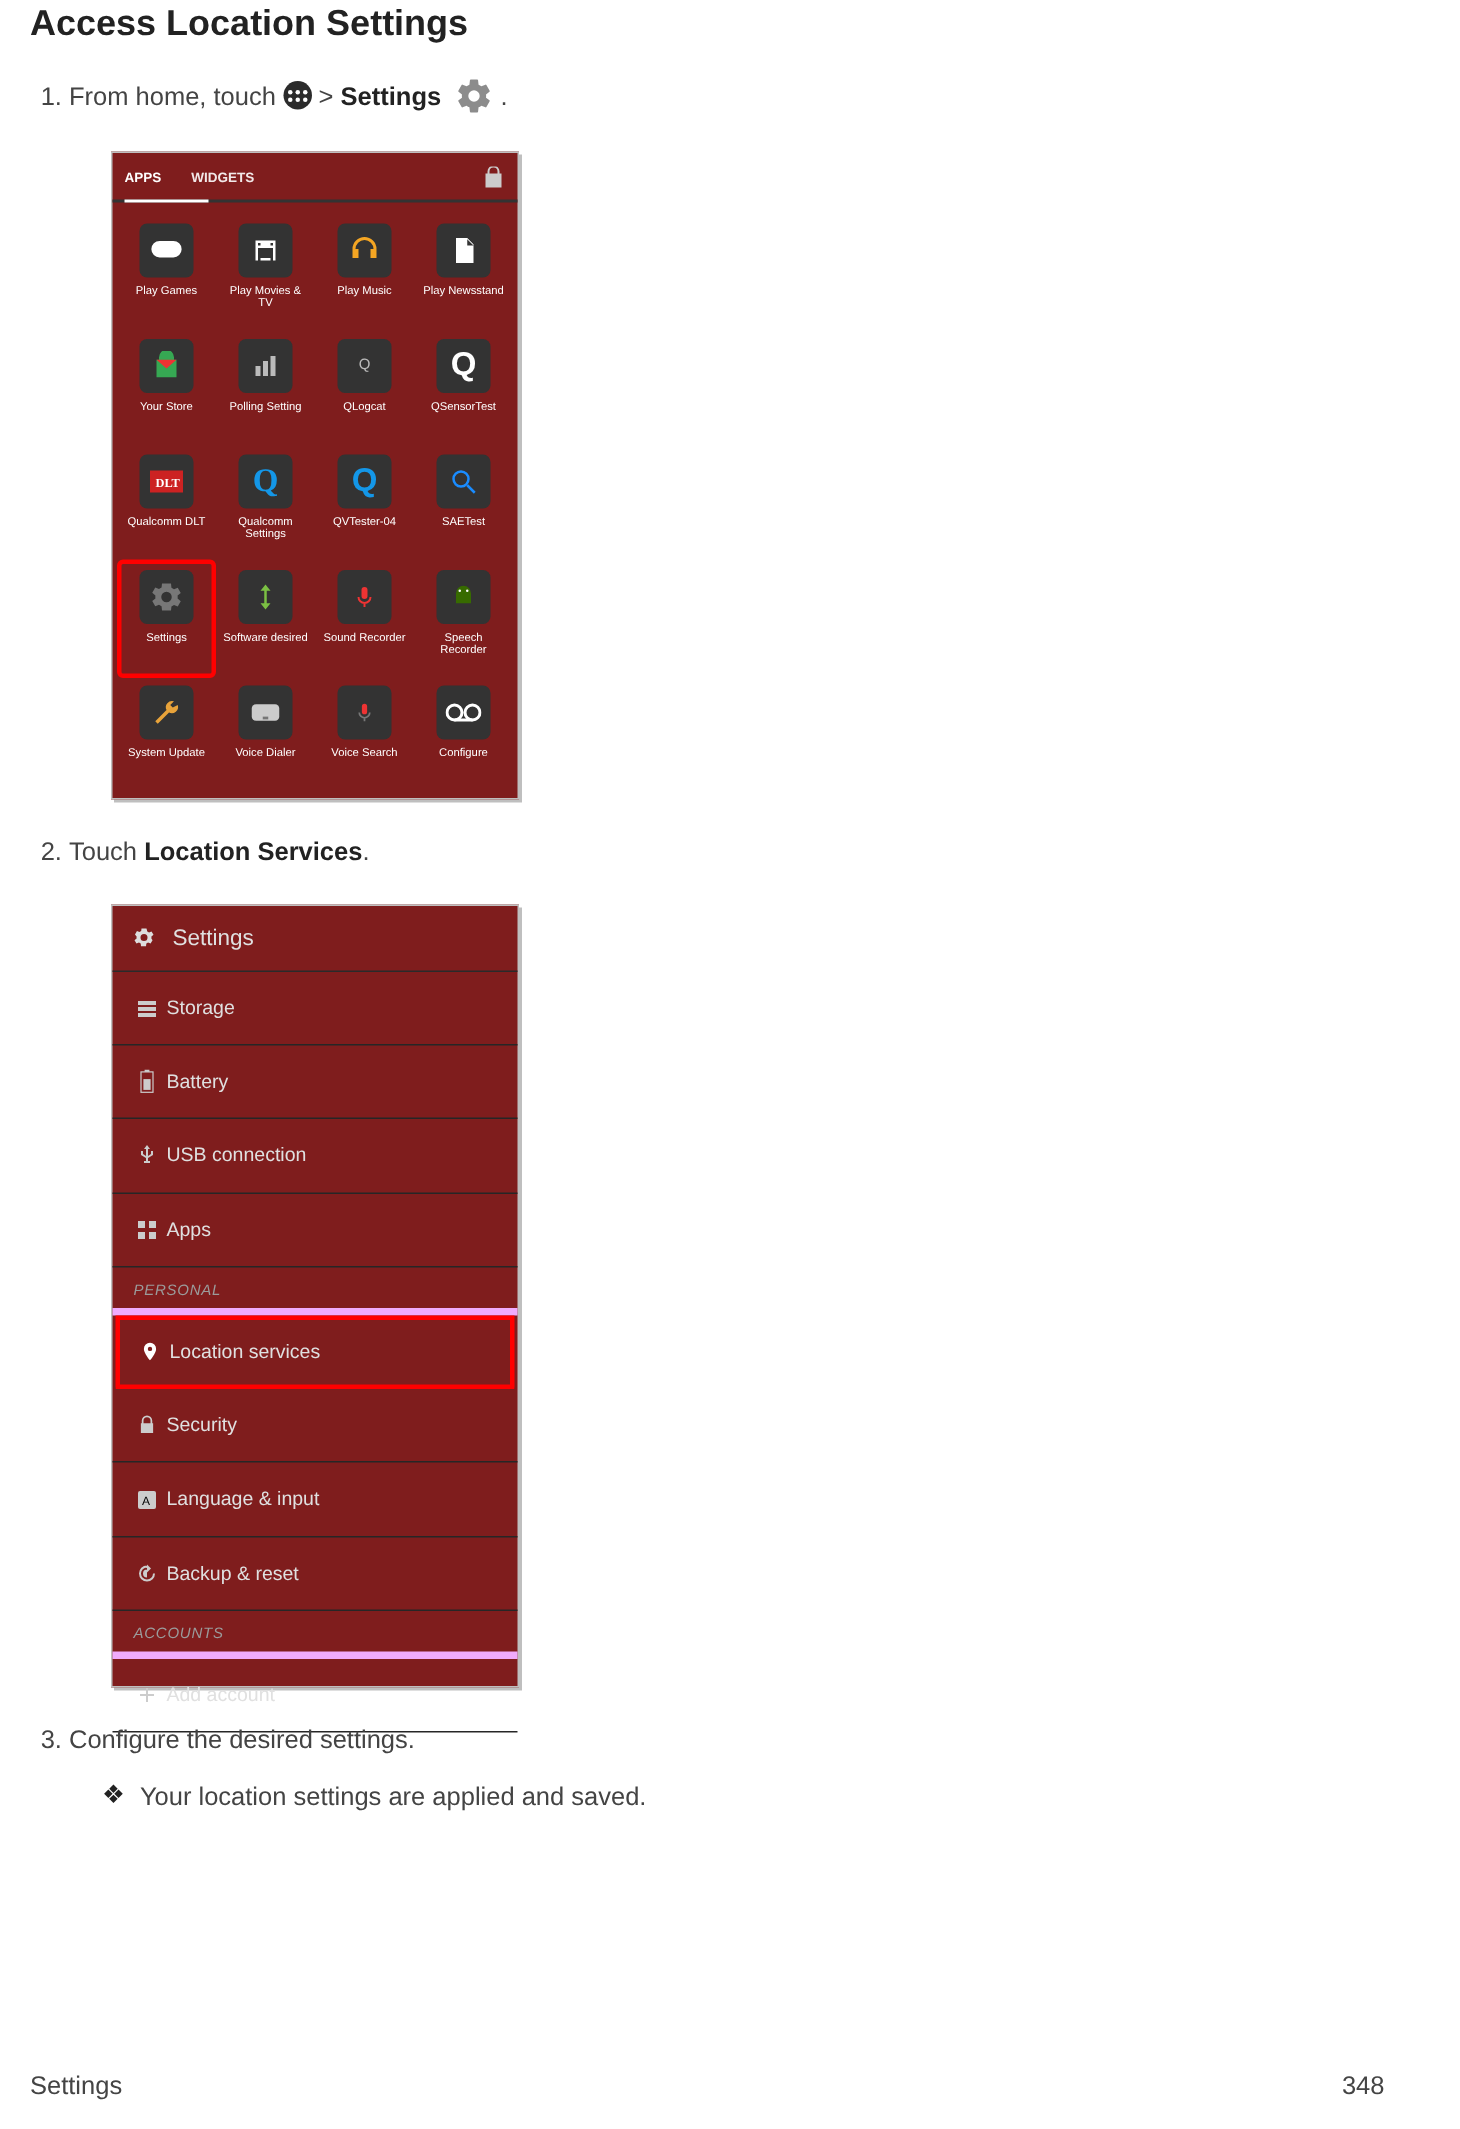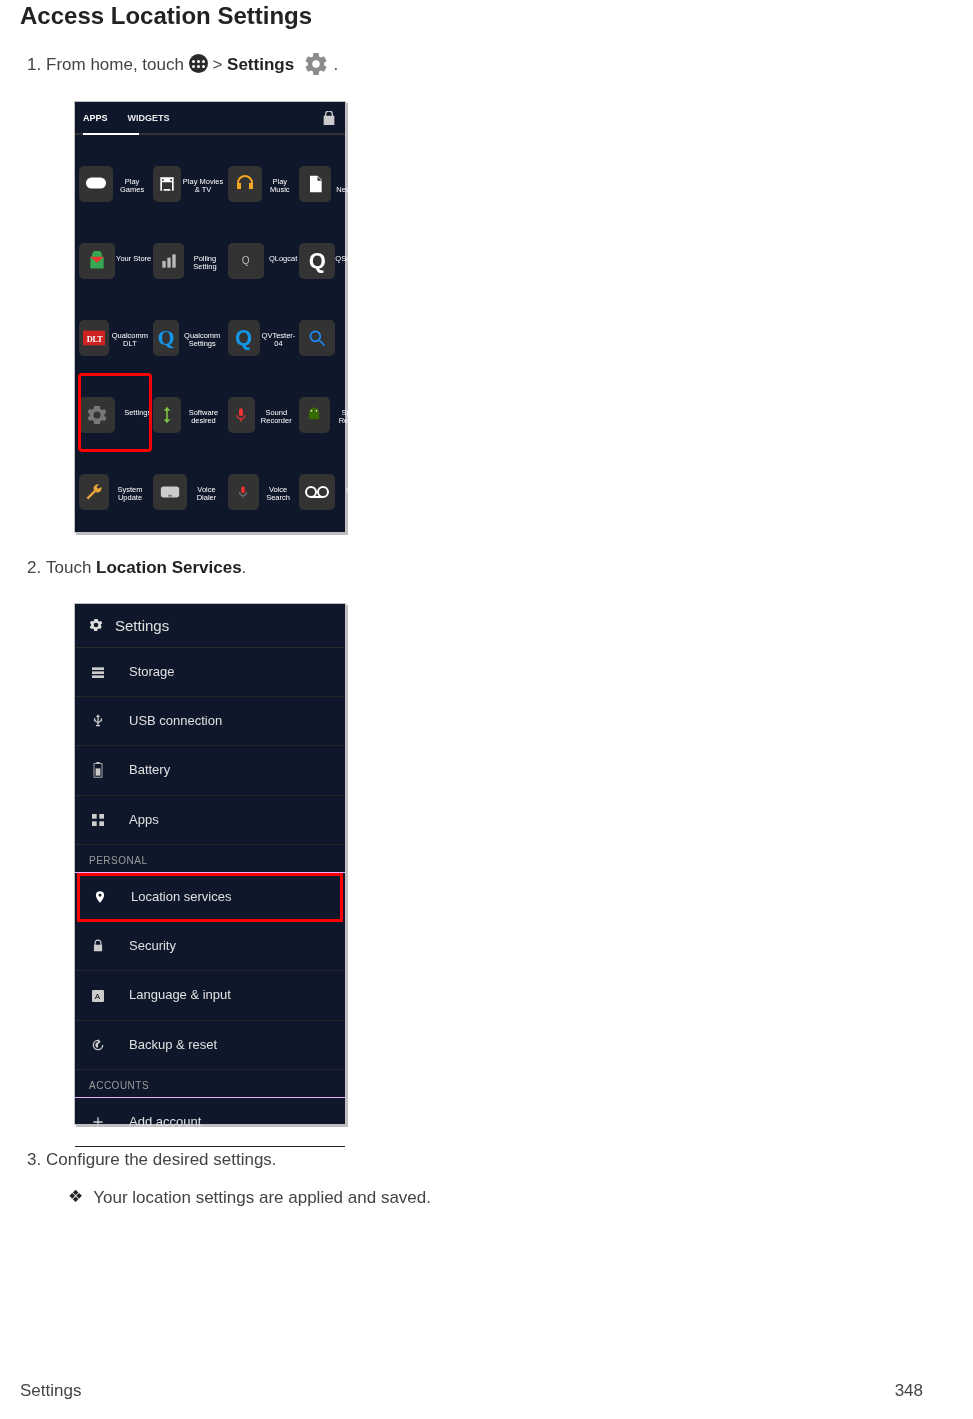--- a/index.html
+++ b/index.html
@@ -73,21 +73,21 @@
     position:relative;
     top:-1px;
     color:#222;
   }
 
   
   .shot {
     border: 1px solid #bfbfbf;
     box-shadow: 2px 2px 0 #bfbfbf;
     margin: 22px 0 0 28px;
-    background:#0f172a;
+    background:#7f1d1d;
   }
   .shot1 {
     width: 270px;
     height: 430px;
     display:flex;
     flex-direction:column;
   }
   .shot1 .tabbar{
     display:flex;
     align-items:center;
@@ -107,23 +107,23 @@
   .shot1 .grid{
     flex:1;
     padding: 8px 4px 4px 4px;
     display:grid;
     grid-template-columns: repeat(4,1fr);
     grid-template-rows: repeat(5,1fr);
     column-gap:2px;
   }
   .shot1 .app{
     display:flex;
-    flex-direction:row;
+    flex-direction:column;
     align-items:center;
-    justify-content:space-between;
+    justify-content:flex-start;
     padding-top:6px;
   }
   .shot1 .app .ic{
     width:36px;height:36px;border-radius:5px;
     display:flex;align-items:center;justify-content:center;
     background:#333;
   }
   .shot1 .app .lbl{
     color:#fff;font-size:7.5px;text-align:center;
     line-height:1.15;margin-top:5px;min-height:18px;
@@ -160,35 +160,36 @@
     flex-direction:column;
     font-size:13px;
   }
   .shot2 .header{
     display:flex;align-items:center;gap:10px;
     padding:10px 12px;
     font-size:15px;
     border-bottom:1px solid #2a2a2a;
   }
   .shot2 .row{
-    display:flex;align-items:center;gap:22px;
+    display:flex;align-items:center;gap:4px;
     padding:14px 14px;
     border-bottom:1px solid #262626;
   }
   .shot2 .row.highlight{
     outline:3px solid #ff0000;
     outline-offset:-3px;
     margin:0 2px;
   }
   .shot2 .section-label{
     font-size:10px;
     color:#9b9b9b;
     padding:8px 14px 4px 14px;
     letter-spacing:.5px;
-    border-bottom:1px solid #f0abfc;
+    border-bottom:5px solid #f0abfc;
+    font-style:italic;
   }
   .shot2 .ic2{
     width:18px;height:18px;display:flex;align-items:center;justify-content:center;
     color:#ddd;
   }
 
   
   .footer{
     position:absolute;
     bottom:20px;
@@ -437,35 +438,35 @@
                 <svg width="16" height="16" viewBox="0 0 24 24">
                   <rect x="3" y="5" width="18" height="4" fill="#ccc"></rect>
                   <rect x="3" y="11" width="18" height="4" fill="#ccc"></rect>
                   <rect x="3" y="17" width="18" height="4" fill="#ccc"></rect>
                 </svg>
               </span>
               <span>Storage</span>
             </div>
             <div class="row">
               <span class="ic2">
-                <svg width="16" height="16" viewBox="0 0 24 24">
-                  <path fill="#ccc" d="M12 2 9 6h2v7l-3-2V8H6v4l5 3v3H9v2h6v-2h-2v-3l5-3V8h-2v3l-3 2V6h2Z"></path>
-                </svg>
-              </span>
-              <span>USB connection</span>
-            </div>
-            <div class="row">
-              <span class="ic2">
                 <svg width="10" height="16" viewBox="0 0 12 20">
                   <rect x="1" y="2" width="10" height="17" stroke="#ccc" fill="none"></rect>
                   <rect x="4" y="0" width="4" height="2" fill="#ccc"></rect>
                   <rect x="3" y="8" width="6" height="9" fill="#ccc"></rect>
                 </svg>
               </span>
               <span>Battery</span>
+            </div>
+            <div class="row">
+              <span class="ic2">
+                <svg width="16" height="16" viewBox="0 0 24 24">
+                  <path fill="#ccc" d="M12 2 9 6h2v7l-3-2V8H6v4l5 3v3H9v2h6v-2h-2v-3l5-3V8h-2v3l-3 2V6h2Z"></path>
+                </svg>
+              </span>
+              <span>USB connection</span>
             </div>
             <div class="row">
               <span class="ic2">
                 <svg width="16" height="16" viewBox="0 0 24 24">
                   <rect x="3" y="3" width="7" height="7" fill="#ccc"></rect>
                   <rect x="14" y="3" width="7" height="7" fill="#ccc"></rect>
                   <rect x="3" y="14" width="7" height="7" fill="#ccc"></rect>
                   <rect x="14" y="14" width="7" height="7" fill="#ccc"></rect>
                 </svg>
               </span>

